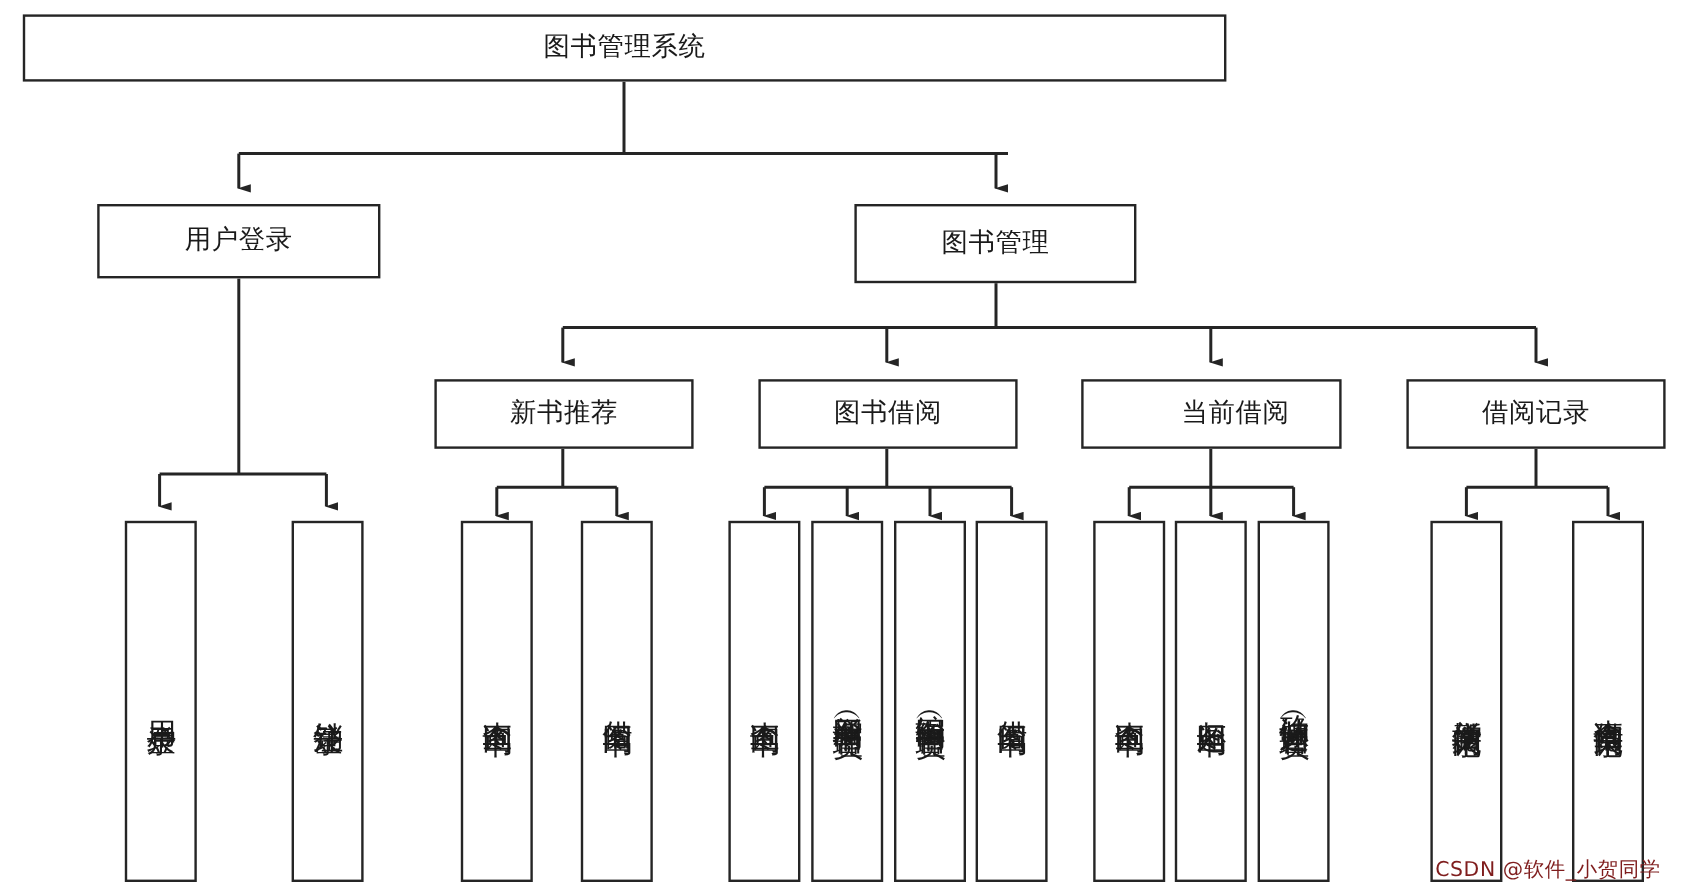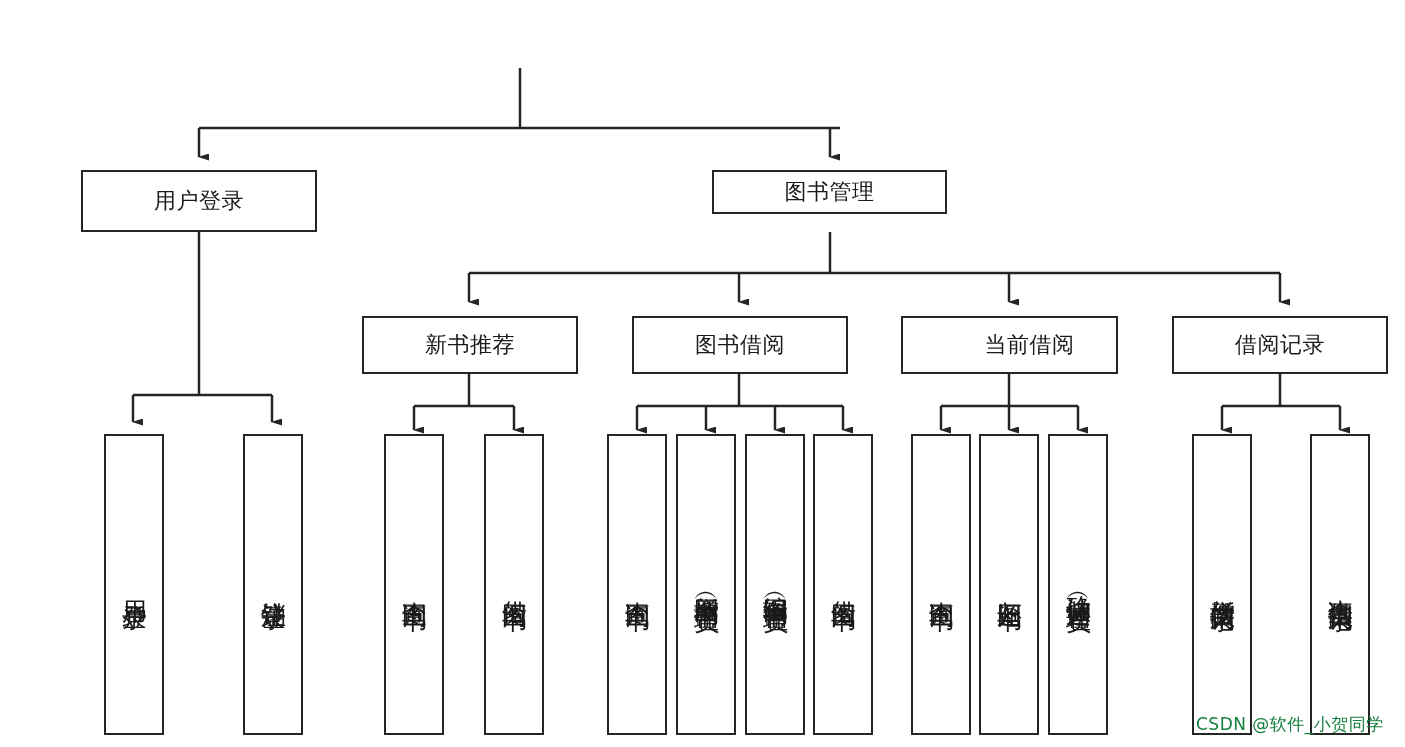--- a/index.html
+++ b/index.html
@@ -49,21 +49,21 @@
     width: 1405px;
     height: 747px;
     z-index: 1;
     pointer-events: none;
   }
   #watermark {
     position: absolute;
     left: 1196px;
     top: 713px;
     font-size: 17px;
-    color: #15803d;
+    color: #7f1d1d;
     white-space: nowrap;
     z-index: 5;
     letter-spacing: 0.5px;
   }
 </style>
 </head>
 <body>
 
 <div id="canvas">
 
@@ -110,25 +110,28 @@
       <path d="M1009,406 L1009,430" marker-end="url(#arrow)"></path>
       <path d="M1078,406 L1078,430" marker-end="url(#arrow)"></path>
 
       <path d="M1280,374 L1280,406"></path>
       <path d="M1222,406 L1340,406"></path>
       <path d="M1222,406 L1222,430" marker-end="url(#arrow)"></path>
       <path d="M1340,406 L1340,430" marker-end="url(#arrow)"></path>
     </g>
   </svg>
 
+  <div class="node node-h" style="left:19px; top:12px; width:1003px; height:56px;">
+    <span>图书管理系统</span>
+  </div>
 
   <div class="node node-h" style="left:81px; top:170px; width:236px; height:62px;">
     <span>用户登录</span>
   </div>
-  <div class="node node-h" style="left:712px; top:170px; width:235px; height:44px;">
+  <div class="node node-h" style="left:712px; top:170px; width:235px; height:66px;">
     <span>图书管理</span>
   </div>
 
   <div class="node node-h" style="left:632px; top:316px; width:216px; height:58px;">
     <span>图书借阅</span>
   </div>
   <div class="node node-h" style="left:362px; top:316px; width:216px; height:58px;">
     <span>新书推荐</span>
   </div>
   <div class="node node-h" style="left:901px; top:316px; width:217px; height:58px;padding-left:40px;">

